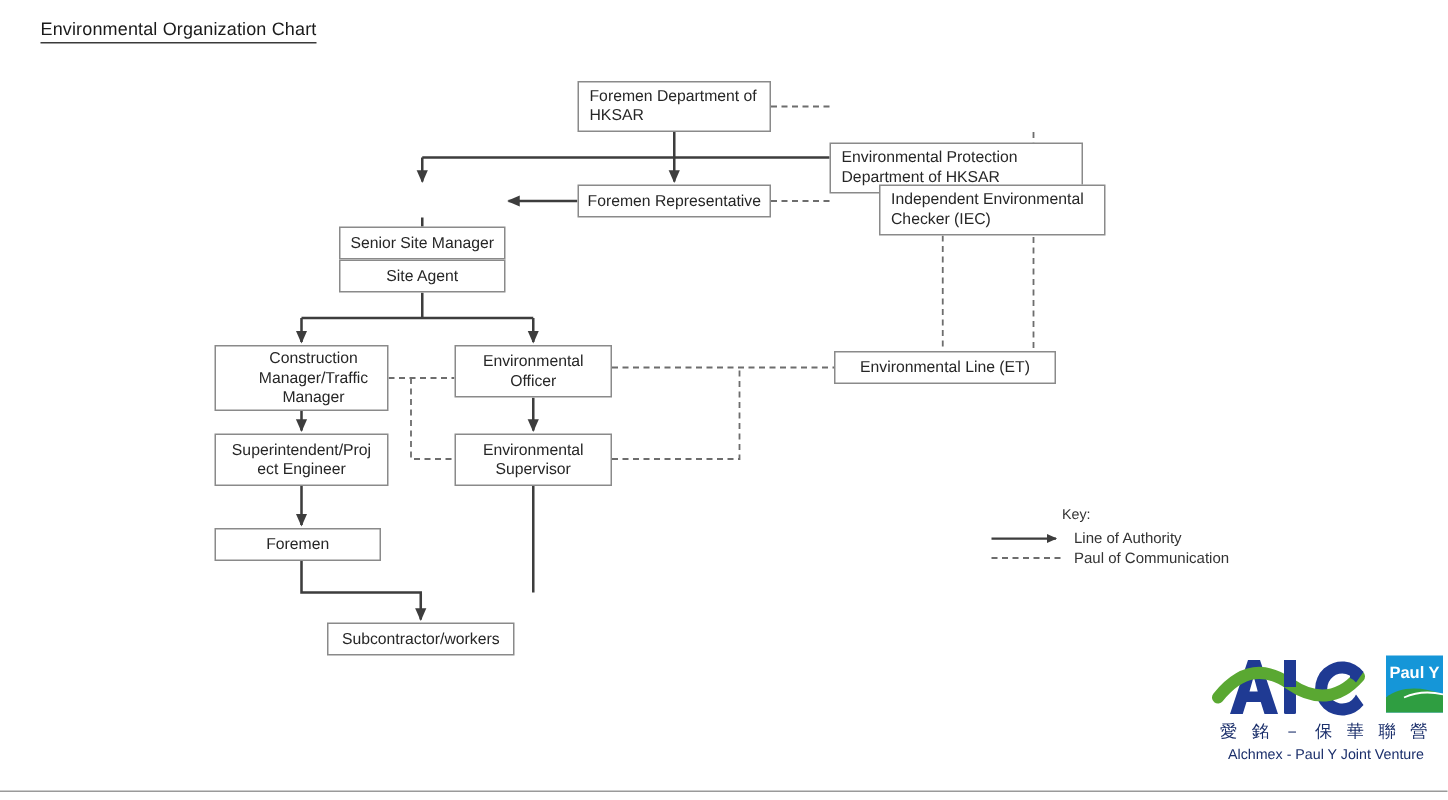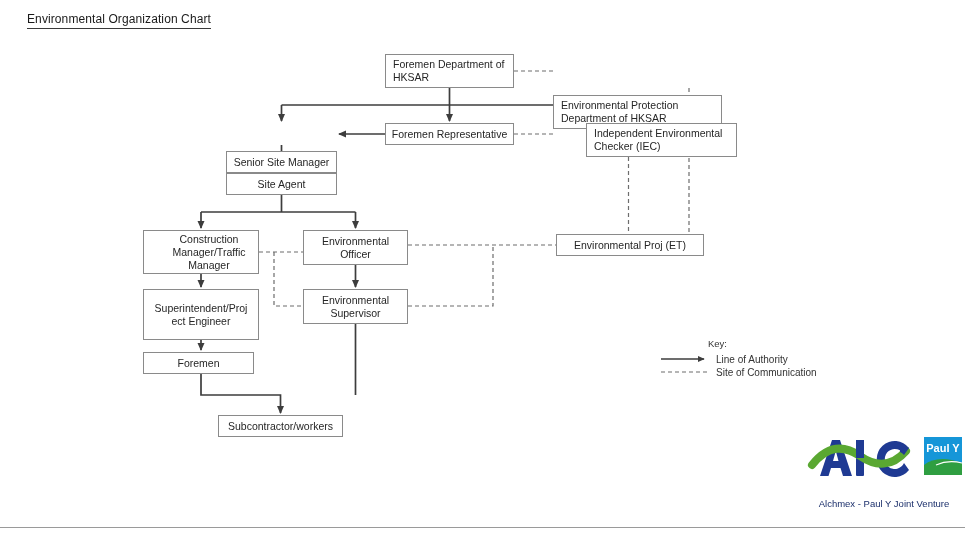--- a/index.html
+++ b/index.html
@@ -137,23 +137,23 @@
 <div class="node" style="left:143px;top:230px;width:116px;height:44px;padding-left:20px;">
     <span>Construction
 Manager/Traffic
 Manager</span>
   </div>
 <div class="node" style="left:303px;top:230px;width:105px;height:35px;">
     <span>Environmental
 Officer</span>
   </div>
 <div class="node" style="left:556px;top:234px;width:148px;height:22px;">
-    <span>Environmental Proj (ET)</span>
-  </div>
-<div class="node" style="left:143px;top:289px;width:116px;height:51px;">
+    <span>Environmental Line (ET)</span>
+  </div>
+<div class="node" style="left:143px;top:289px;width:116px;height:35px;">
     <span>Superintendent/Proj
 ect Engineer</span>
   </div>
 <div class="node" style="left:303px;top:289px;width:105px;height:35px;">
     <span>Environmental
 Supervisor</span>
   </div>
 <div class="node" style="left:143px;top:352px;width:111px;height:22px;">
     <span>Foremen</span>
   </div>
@@ -169,21 +169,21 @@
       <path d="M 0 1 L 9 5 L 0 9 z" fill="#3d3d3d"></path>
     </marker>
   </defs>
   <path d="M 1 6 L 44 6" stroke="#3d3d3d" stroke-width="1.5" fill="none" marker-end="url(#lg-arrow)"></path>
 </svg>
 <div class="legend-row" style="left:716px;top:354px;">Line of Authority</div>
 
 <svg class="legend" style="left:660px;top:366px;width:52px;height:12px;" viewBox="0 0 52 12" xmlns="http://www.w3.org/2000/svg">
   <path d="M 1 6 L 48 6" stroke="#6d6d6d" stroke-width="1.2" fill="none" stroke-dasharray="4,3"></path>
 </svg>
-<div class="legend-row" style="left:716px;top:367px;">Site of Communication</div>
+<div class="legend-row" style="left:716px;top:367px;">Paul of Communication</div>
 
 <div class="brand">
   <svg class="brand-logos" viewBox="0 0 156 48" xmlns="http://www.w3.org/2000/svg">
 
     <g fill="#1f3a93">
       <path d="M 14 44 L 26 8 L 34 8 L 46 44 L 37 44 L 34.5 36 L 25 36 L 22.5 44 Z M 27 29 L 32.5 29 L 29.8 19 Z"></path>
       <rect x="50" y="8" width="8" height="36" rx="1"></rect>
       <path d="M 103 16 A 18 18 0 1 0 103 38 L 98 31 A 10 10 0 1 1 98 23 Z"></path>
     </g>
 
@@ -191,16 +191,17 @@
     <g fill="#1f3a93">
       <path d="M 50 8 L 58 8 L 58 26 L 50 26 Z"></path>
       <path d="M 103 16 A 18 18 0 0 0 94 12 L 94 20 A 10 10 0 0 1 98 23 Z"></path>
     </g>
 
     <rect x="118" y="5" width="38" height="38" fill="#1596d8"></rect>
     <path d="M 118 33 C 127 26, 140 25, 156 31 L 156 43 L 118 43 Z" fill="#2f9e41"></path>
     <path d="M 130 33 C 139 29, 148 29, 156 31" stroke="#ffffff" stroke-width="1.2" fill="none"></path>
     <text x="137" y="20" fill="#ffffff" font-size="11" font-family="Liberation Sans, sans-serif" font-weight="bold" text-anchor="middle">Paul Y</text>
   </svg>
+  <div class="brand-cn">愛 銘 － 保 華 聯 營</div>
   <div class="brand-en">Alchmex - Paul Y Joint Venture</div>
 </div>
 
 <div class="bottom-rule"></div>
 
 </body></html>

